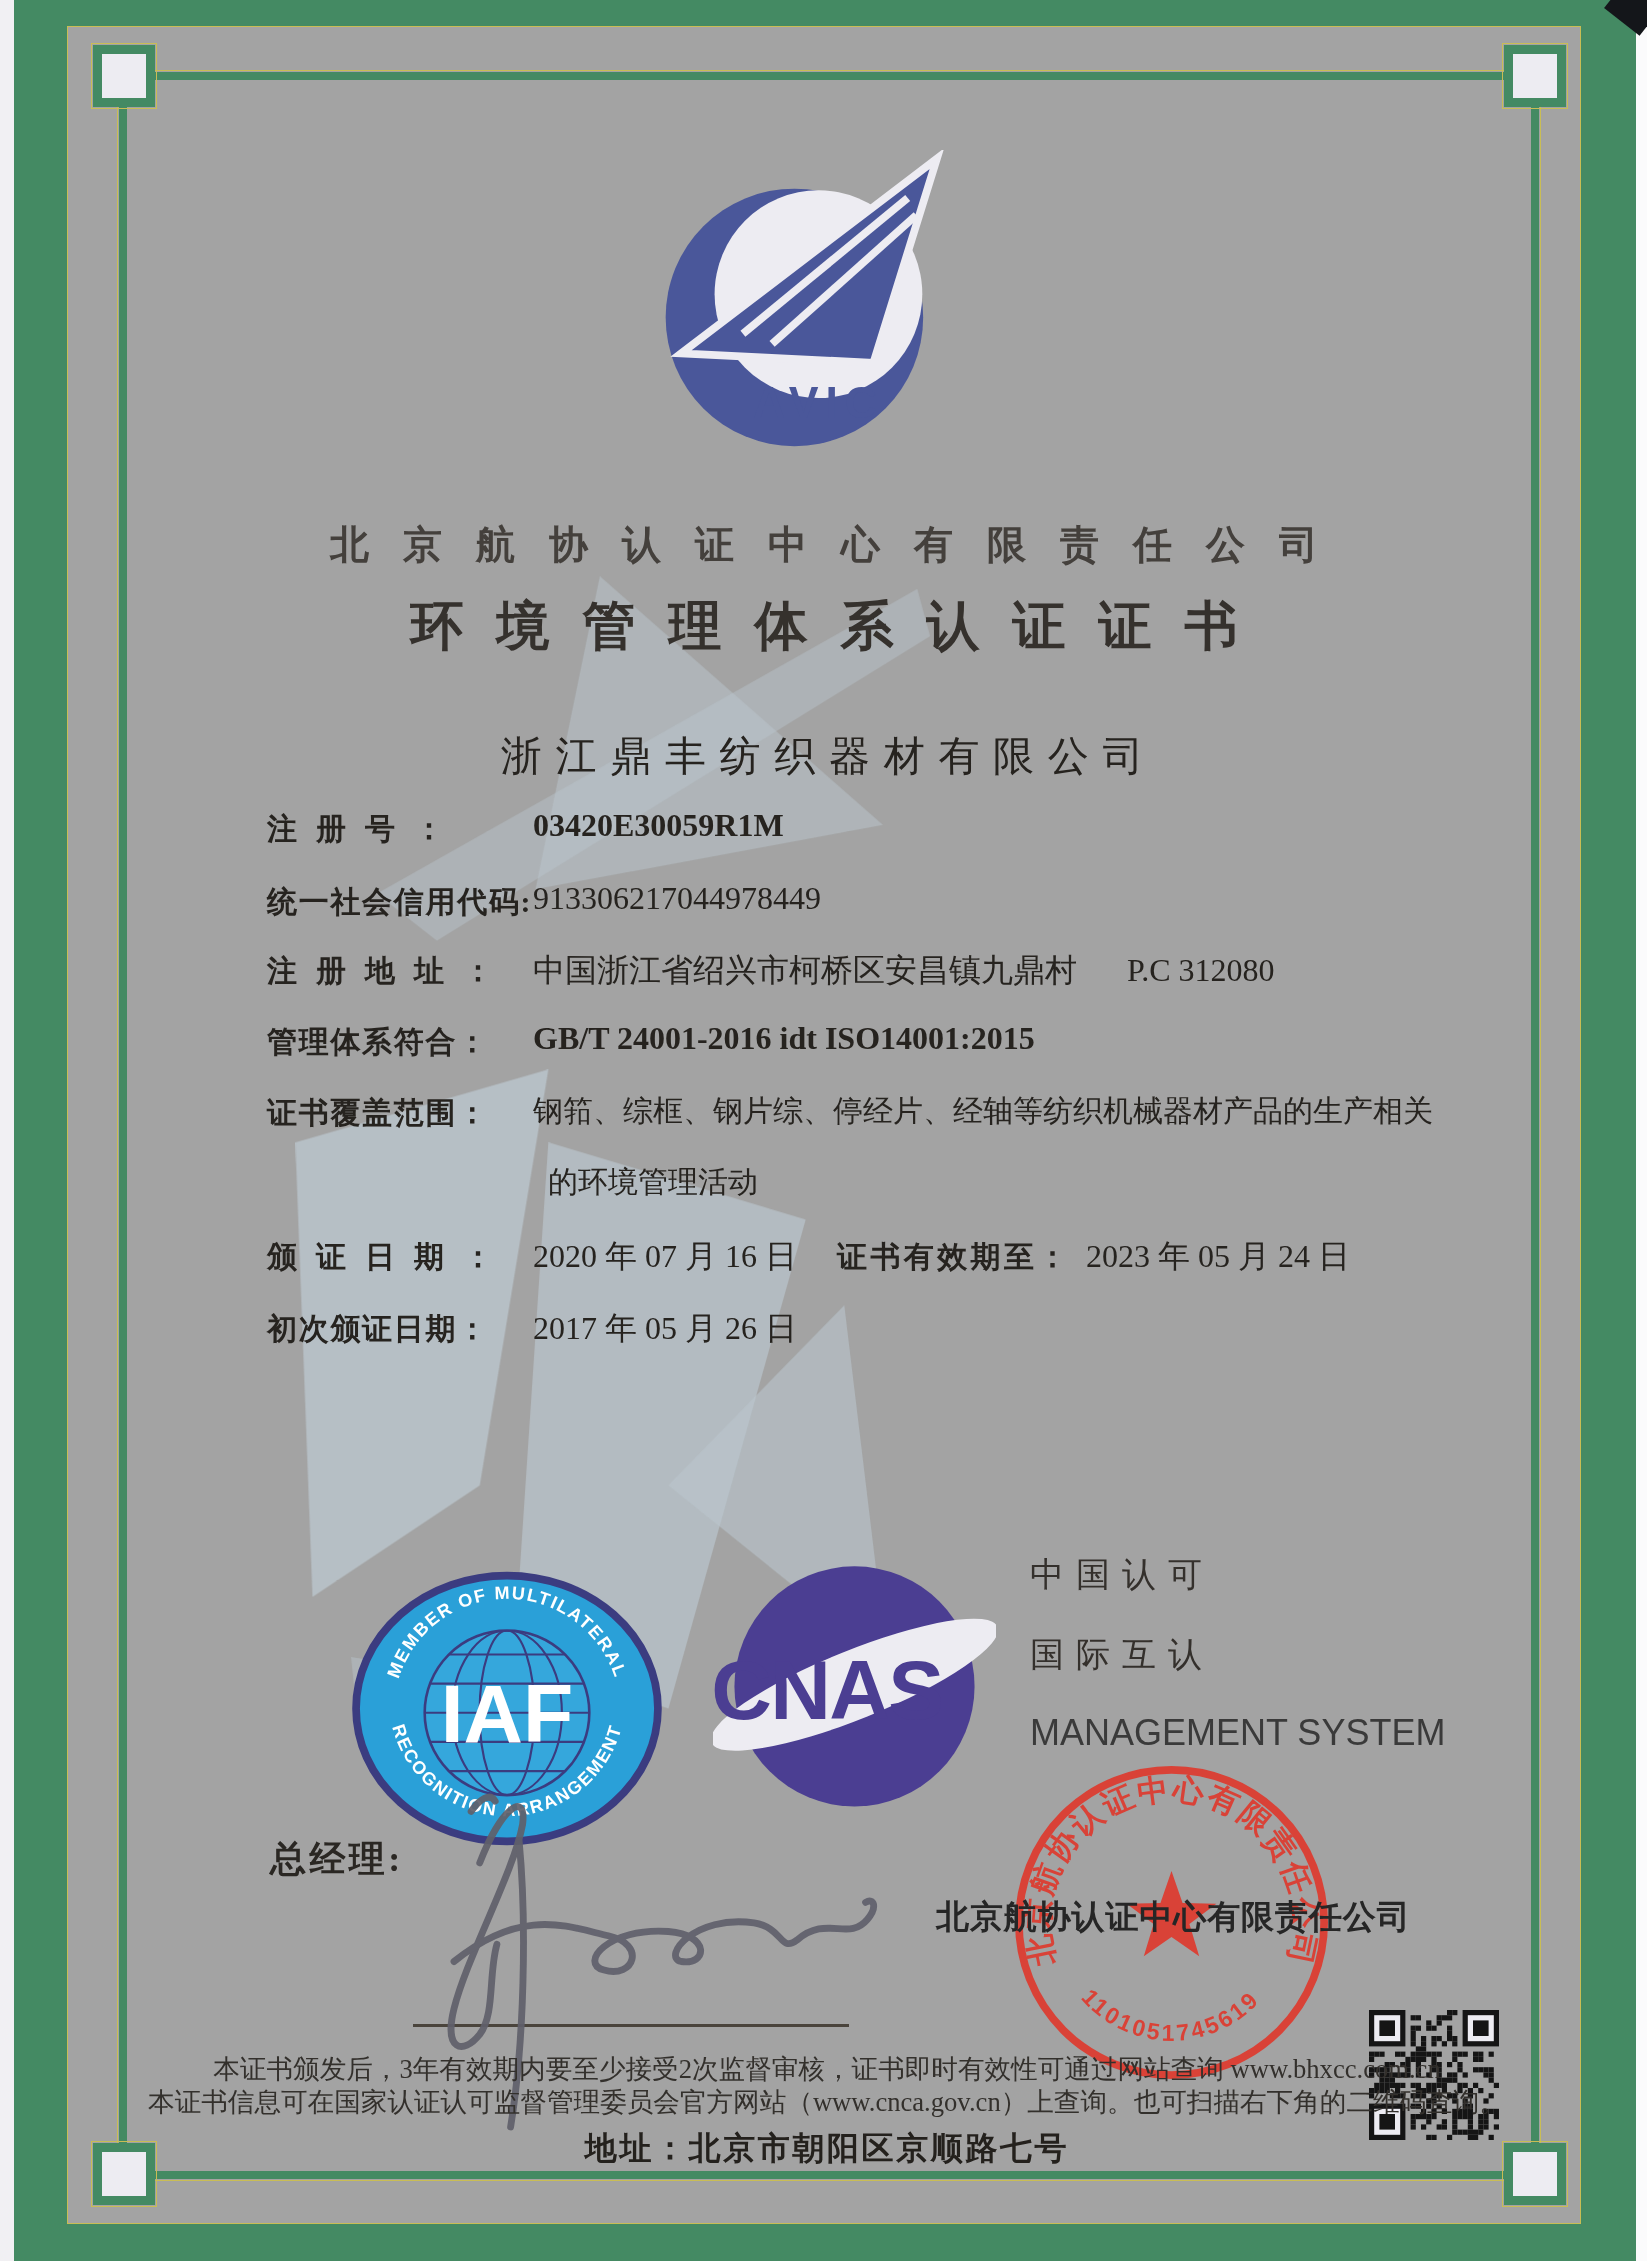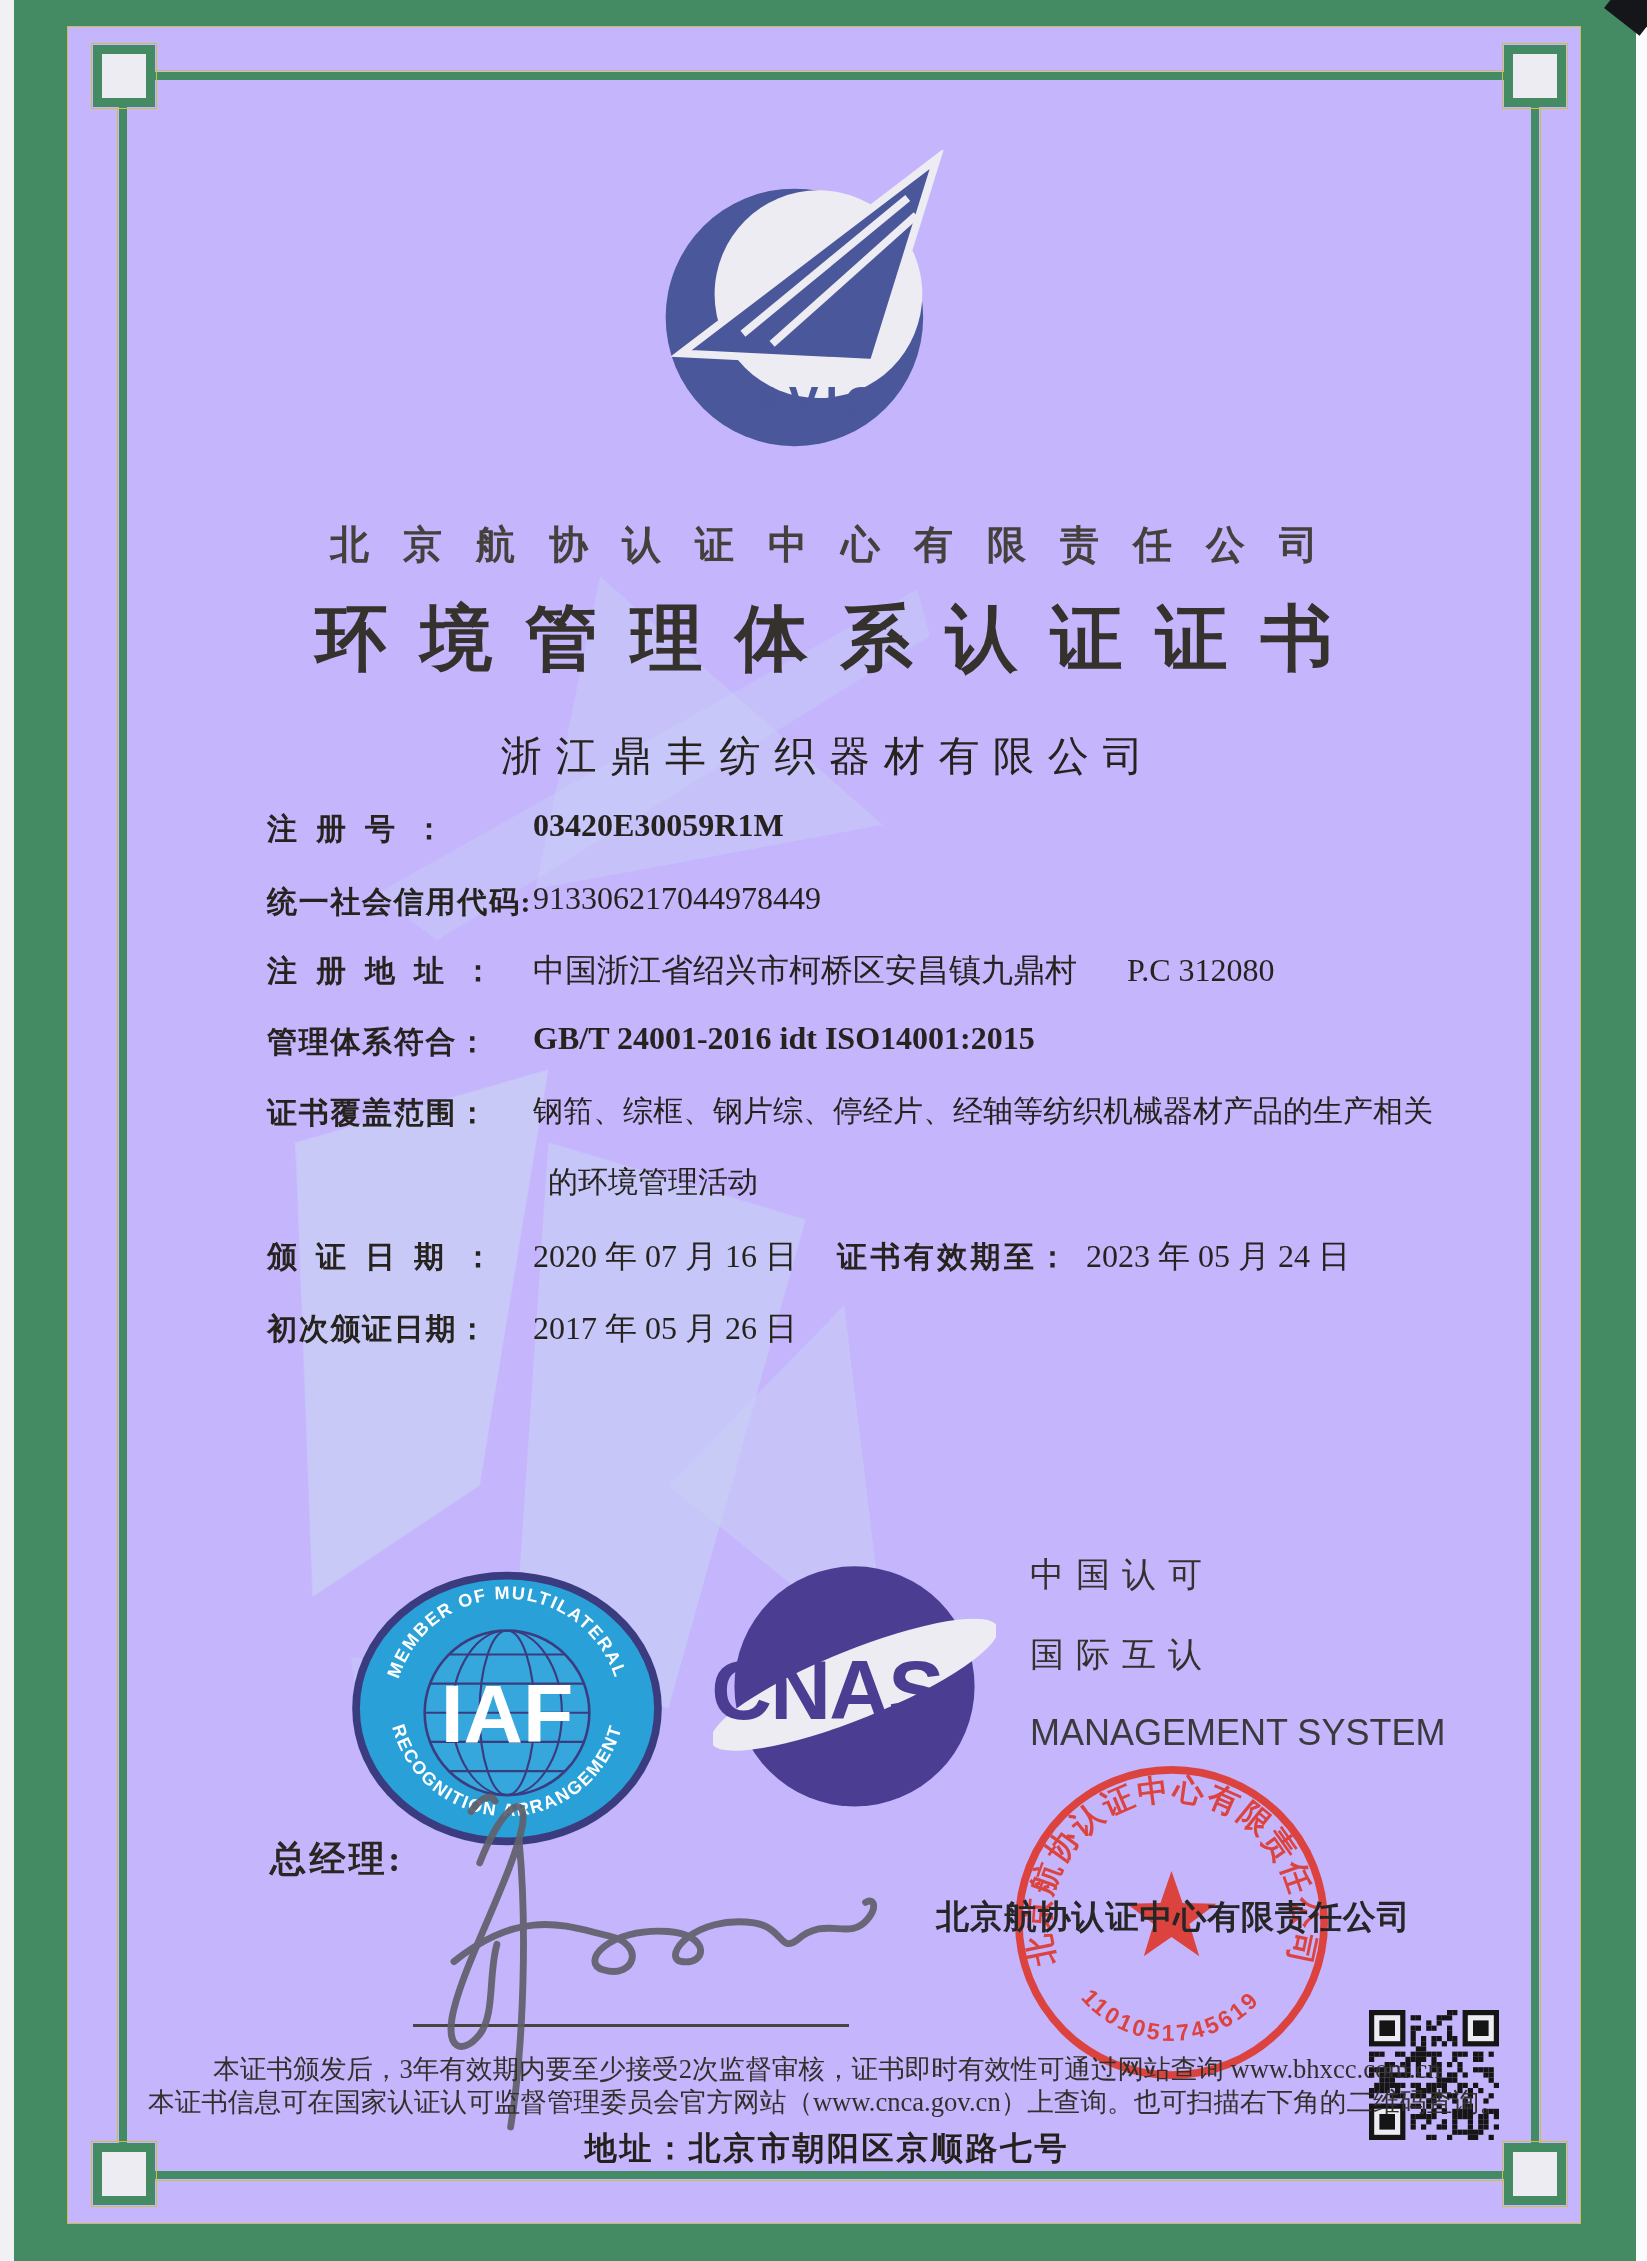--- a/index.html
+++ b/index.html
@@ -8,41 +8,41 @@
     background:#448a63;
     font-family:"Liberation Serif","DejaVu Serif",serif;
   }
   
   .scan-left{position:absolute;left:0;top:0;width:13.7px;height:100%;background:#f1f0f3;}
   .scan-right{position:absolute;right:0;top:0;width:11px;height:100%;background:#fbfbfc;}
   .scan-corner{position:absolute;right:-8.6px;top:-12px;width:45px;height:38px;background:#14161a;transform:rotate(38deg);}
   
   .paper{
     position:absolute;left:67px;top:26px;width:1514px;height:2198px;
-    background:#c4b5fd;border:1.7px solid #c9bd54;box-sizing:border-box;overflow:hidden;
+    background:#a3a3a3;border:1.7px solid #c9bd54;box-sizing:border-box;overflow:hidden;
   }
   .inner-border{
     position:absolute;left:51px;top:45px;width:1420px;height:2107px;
     border:8.6px solid #448a63;box-sizing:border-box;
     outline:1.7px solid #c9bd54;outline-offset:1.7px;z-index:1;
   }
   .knot{
     position:absolute;width:62px;height:62px;border:9.4px solid #448a63;
     box-sizing:border-box;background:#edecf2;outline:1.7px solid #c9bd54;outline-offset:1.7px;z-index:2;
   }
   .knot.tl{left:25px;top:18px;} .knot.tr{left:1436px;top:18px;}
   .knot.bl{left:25px;top:2116px;} .knot.br{left:1436px;top:2116px;}
   .wm{position:absolute;left:0;top:0;z-index:0;}
   .content{position:absolute;left:0;top:0;width:100%;height:100%;z-index:3;}
 
   .avic-logo{position:absolute;left:589px;top:123px;}
   .title1{position:absolute;left:0;top:491px;width:100%;text-align:center;
     font-size:39px;font-weight:bold;letter-spacing:34px;padding-left:34px;box-sizing:border-box;color:#44403c;}
   .title2{position:absolute;left:0;top:564px;width:100%;text-align:center;
-    font-size:72px;font-weight:bold;letter-spacing:33px;padding-left:33px;box-sizing:border-box;color:#35312d;}
+    font-size:53px;font-weight:bold;letter-spacing:33px;padding-left:33px;box-sizing:border-box;color:#35312d;}
   .company{position:absolute;left:0;top:702px;width:100%;text-align:center;
     font-size:41px;letter-spacing:13.7px;padding-left:10px;box-sizing:border-box;color:#26231f;font-weight:500;}
 
   .row{position:absolute;left:199px;white-space:nowrap;color:#26231f;}
   .row .lbl{font-size:30px;font-weight:bold;letter-spacing:1.7px;}
   .row .lbl.wide{letter-spacing:19px;}
   .row .val{position:absolute;left:266px;top:-1.7px;font-size:32px;white-space:nowrap;}
   .row .val.bold{font-weight:bold;}
   .r0{top:782px;} .r1{top:855px;text-align:center;} .r2{top:924px;} .r3{top:995px;}
   .r4{top:1066px;} .r4b{top:1135px;left:480px;font-size:30px;}

